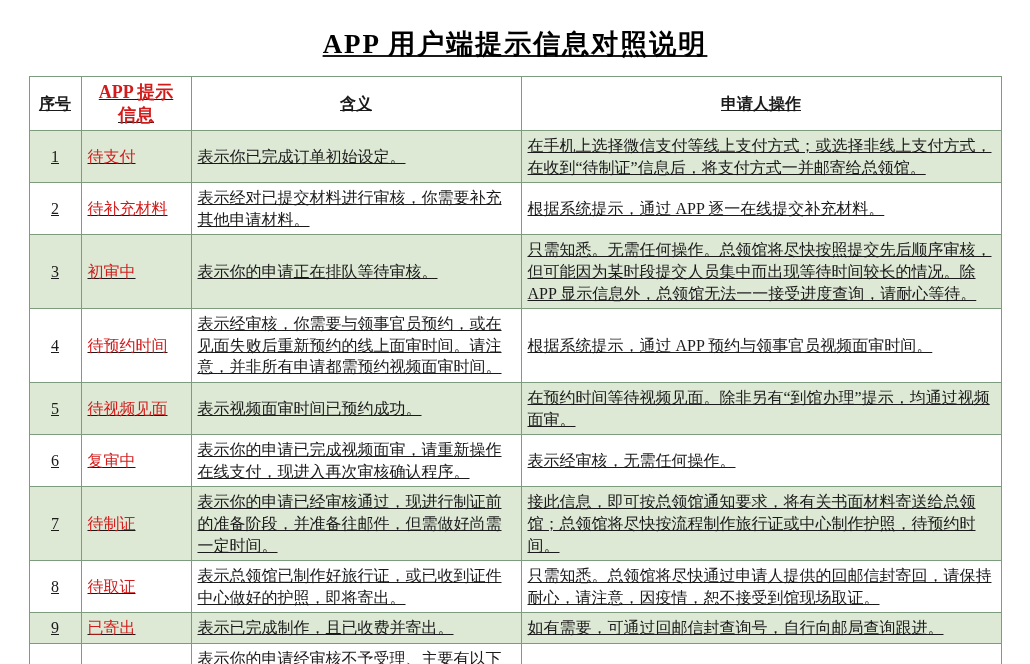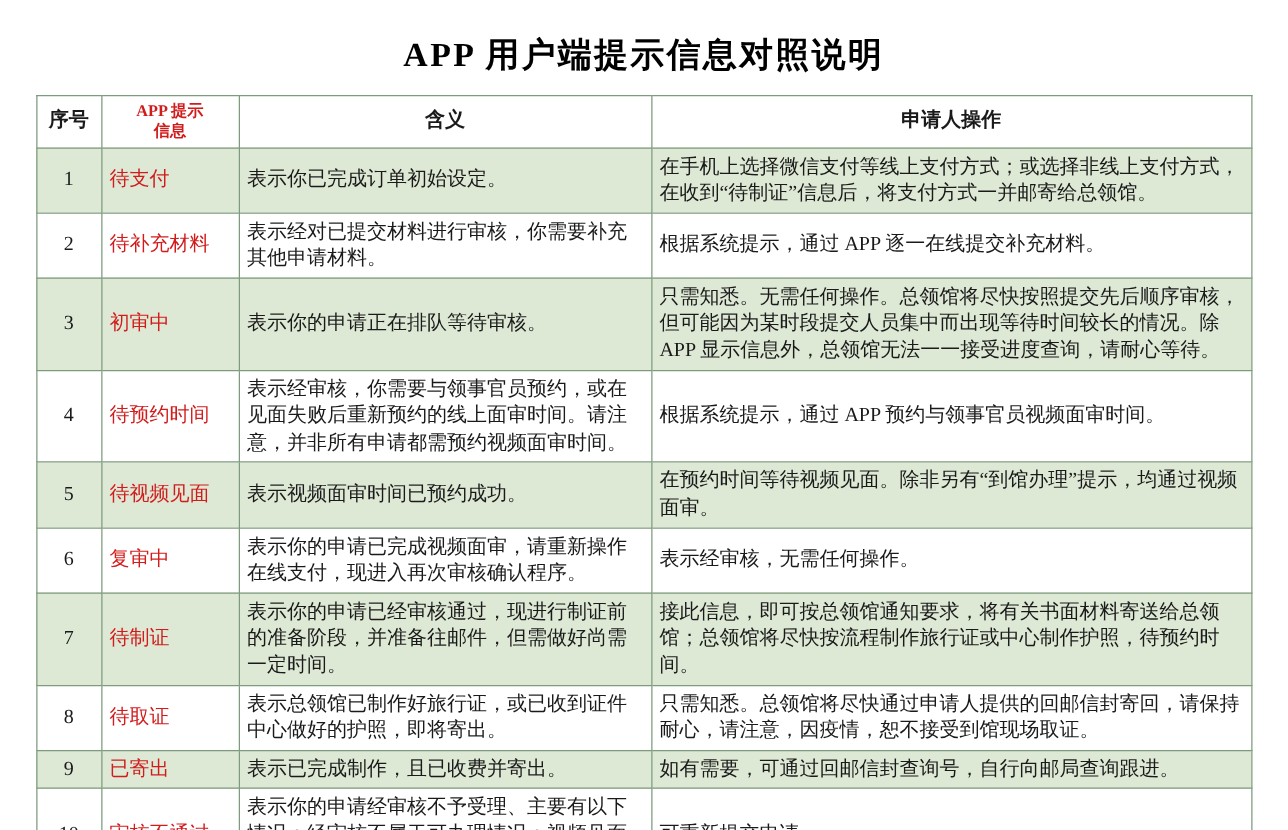--- a/index.html
+++ b/index.html
@@ -13,20 +13,21 @@
     font-family: "Liberation Serif", "DejaVu Serif", serif;
     color: #1a1a1a;
     overflow: hidden;
   }
   .page {
     position: relative;
     width: 1030px;
     height: 664px;
     box-sizing: border-box;
     padding: 18px 22px 10px 22px;
+    text-decoration: underline;
   }
   .doc-title {
     text-align: center;
     font-size: 27px;
     font-weight: bold;
     letter-spacing: 2px;
     margin: 8px 0 14px 0;
     font-family: "Liberation Serif", "DejaVu Serif", serif;
     color: #000000;
   }
@@ -47,21 +48,21 @@
   }
   thead th {
     background: #ffffff;
     font-weight: bold;
     text-align: center;
     font-size: 14px;
     padding: 6px 4px;
   }
   thead th.app-col {
     color: #d21c1c;
-    font-size: 13px;
+    font-size: 18px;
     line-height: 1.25;
   }
   col.c-no    { width: 52px; }
   col.c-app   { width: 110px; }
   col.c-mean  { width: 330px; }
   col.c-act   { width: 480px; }
 
   td.no-cell {
     text-align: center;
     font-size: 14px;

